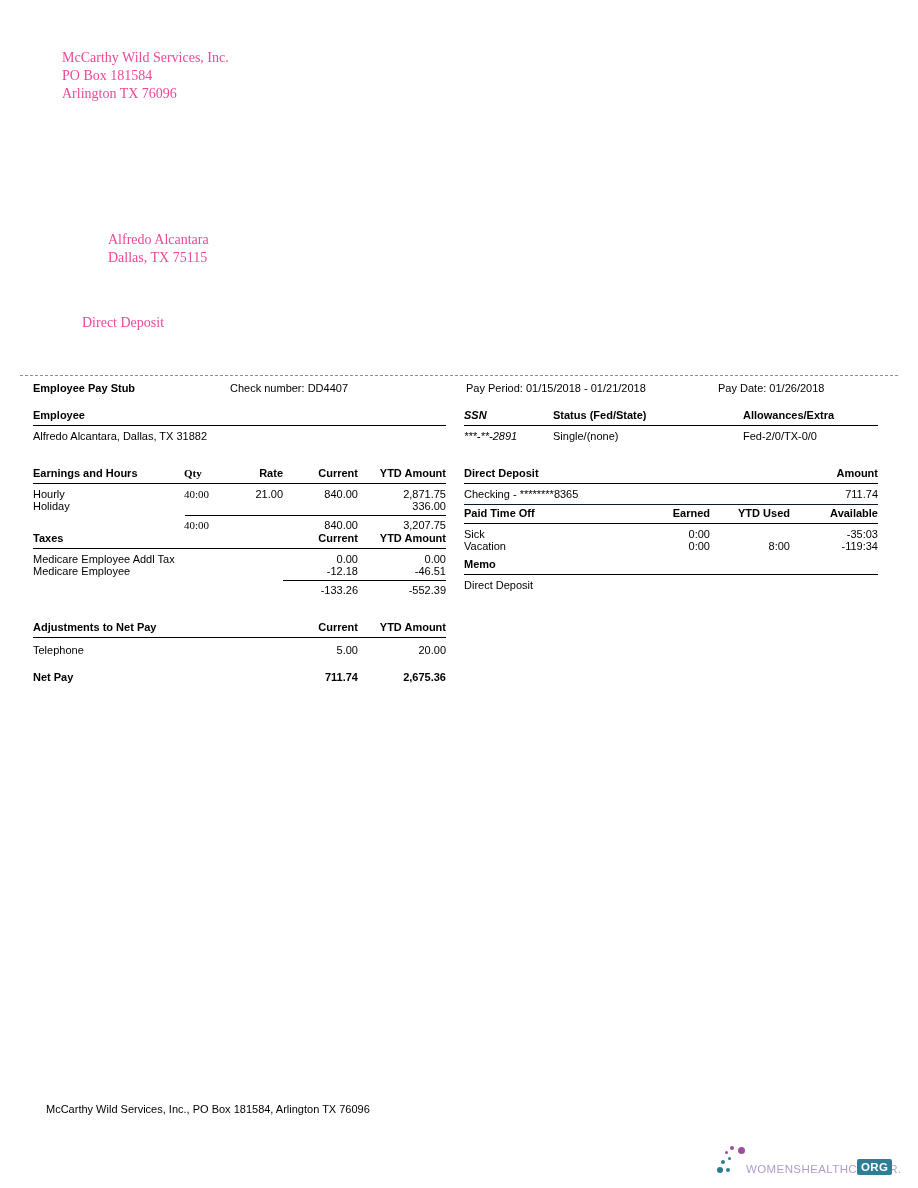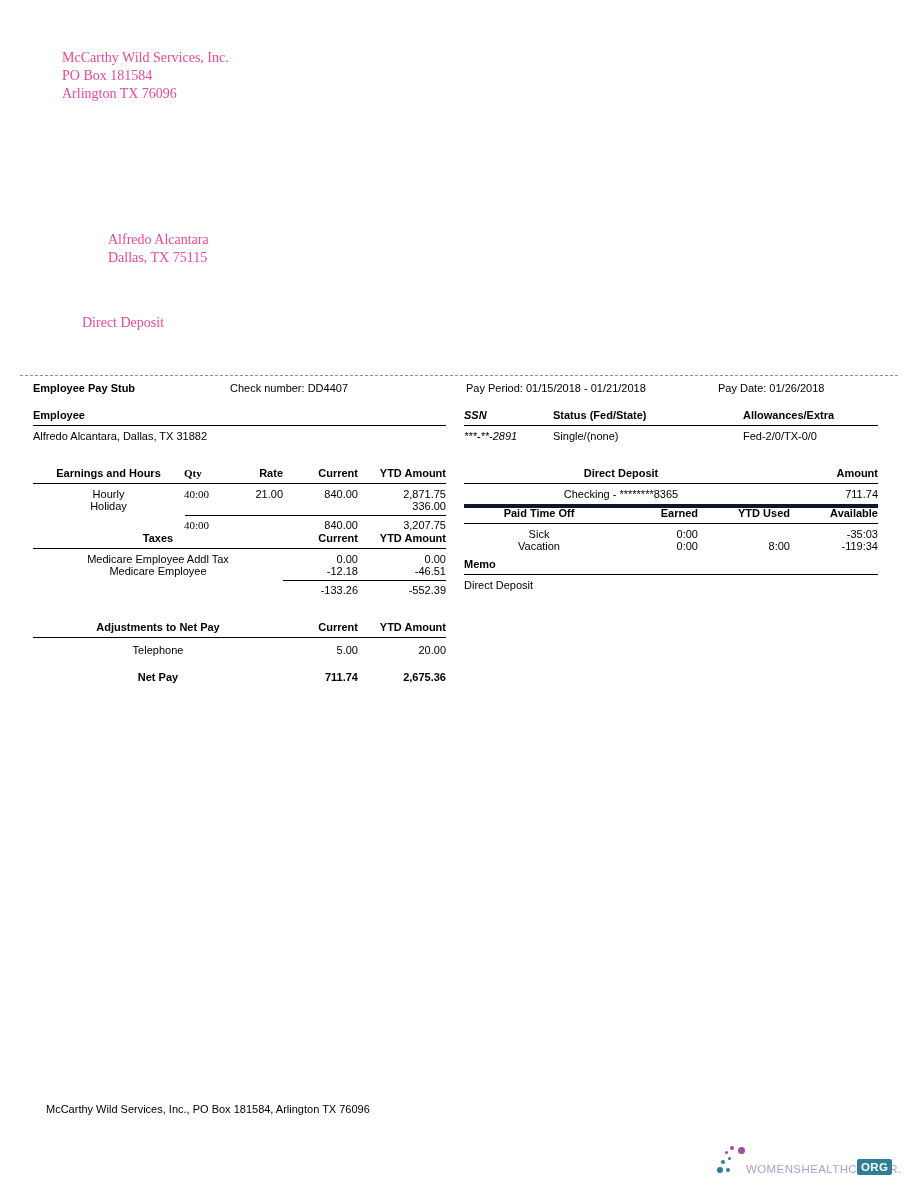--- a/index.html
+++ b/index.html
@@ -16,33 +16,33 @@
   
   .stub-head-item{position:absolute;top:0;font-size:11px;white-space:nowrap;}
 
   
   .sec-head{border-bottom:1.5px solid #000;padding-bottom:3px;}
 
   
   .ltable{width:413px;}
   .row{display:flex;align-items:baseline;}
   .row>span{display:block;white-space:nowrap;}
-  .c-label{flex:1;text-align:center;}
+  .c-label{flex:1;text-align:left;}
   .c-qty{width:48px;font-family:Liberation Serif, serif;}
   .c-rate{width:51px;text-align:right;}
   .c-cur{width:75px;text-align:right;}
   .c-ytd{width:88px;text-align:right;}
   .pad-top{padding-top:4px;}
   .subline{border-top:1px solid #000;height:0;margin-top:2px;}
 
   
   .rtable{width:414px;}
   .c-amt{width:100px;text-align:right;}
   .c-earned{width:84px;text-align:right;}
-  .c-used{width:92px;text-align:right;}
+  .c-used{width:80px;text-align:right;}
   .c-avail{width:88px;text-align:right;}
 
   
   .c-ssn{width:89px;text-align:left;font-style:italic;}
   .c-status{width:190px;text-align:left;}
   .c-allow{flex:1;text-align:left;}
 
   
   #logo{left:716px;top:1144px;width:200px;height:38px;}
   .dotbox{position:absolute;left:0;top:0;width:30px;height:34px;}
@@ -171,21 +171,21 @@
       <span class="c-cur">711.74</span>
       <span class="c-ytd">2,675.36</span>
     </div>
   </div>
 
   <div class="abs fs11 rtable" style="left:464px;top:467px;">
     <div class="row sec-head">
       <span class="c-label bold">Direct Deposit</span>
       <span class="c-amt bold">Amount</span>
     </div>
-    <div class="row pad-top" style="border-bottom:4px solid #0f172a;padding-bottom:4px;">
+    <div class="row pad-top" style="border-bottom:1px solid #0f172a;padding-bottom:4px;">
       <span class="c-label">Checking - ********8365</span>
       <span class="c-amt">711.74</span>
     </div>
   </div>
 
   <div class="abs fs11 rtable" style="left:464px;top:507px;">
     <div class="row sec-head">
       <span class="c-label bold">Paid Time Off</span>
       <span class="c-earned bold">Earned</span>
       <span class="c-used bold">YTD Used</span>

